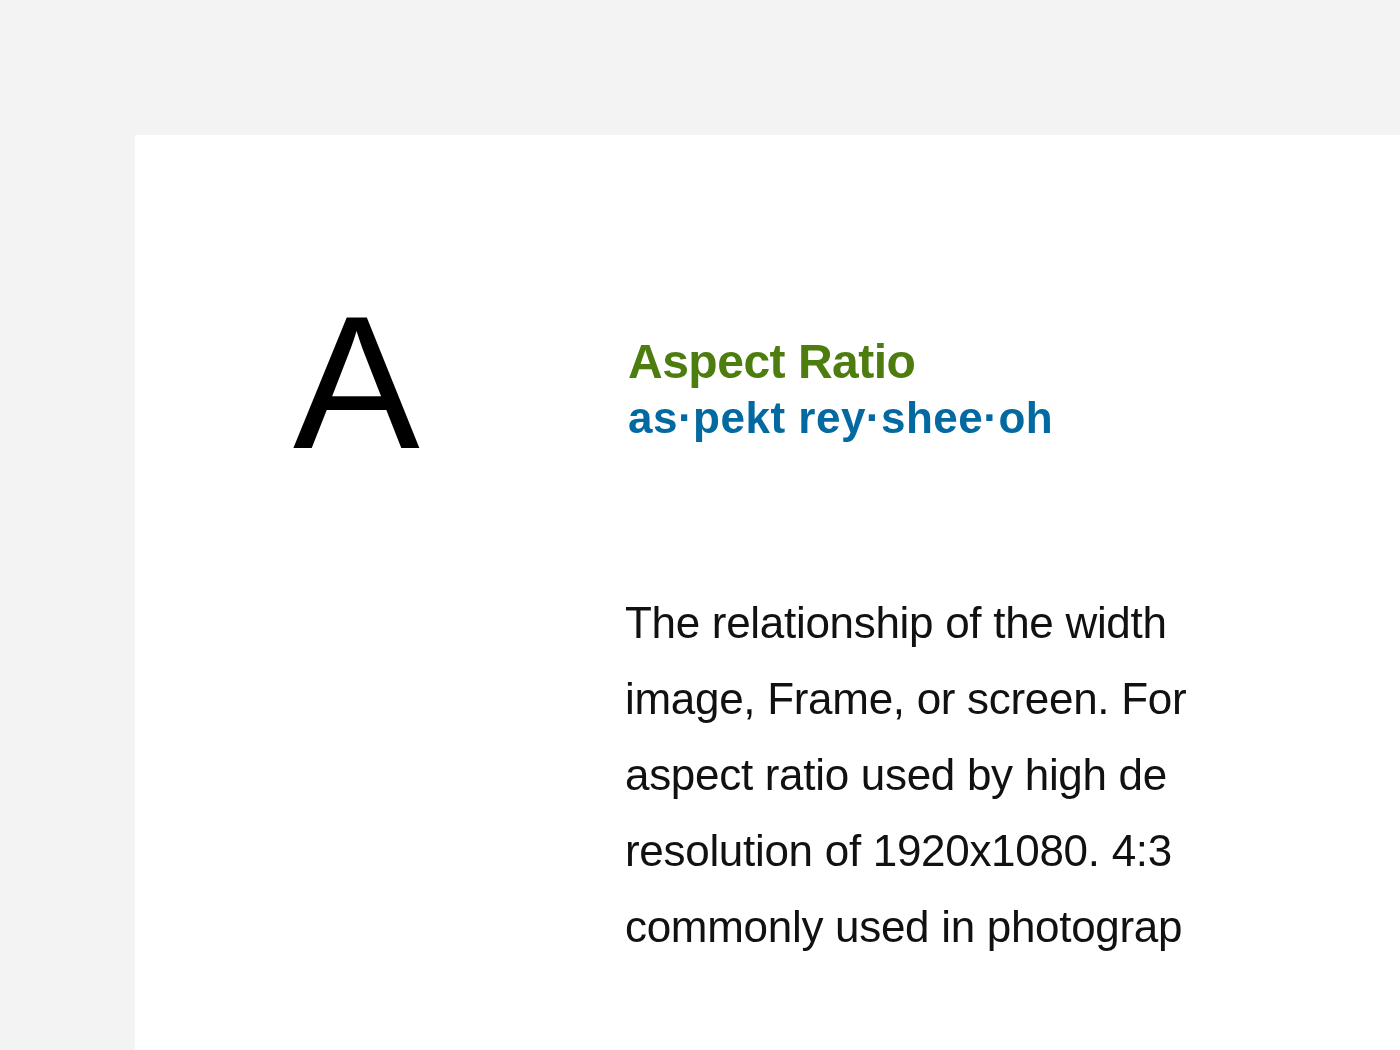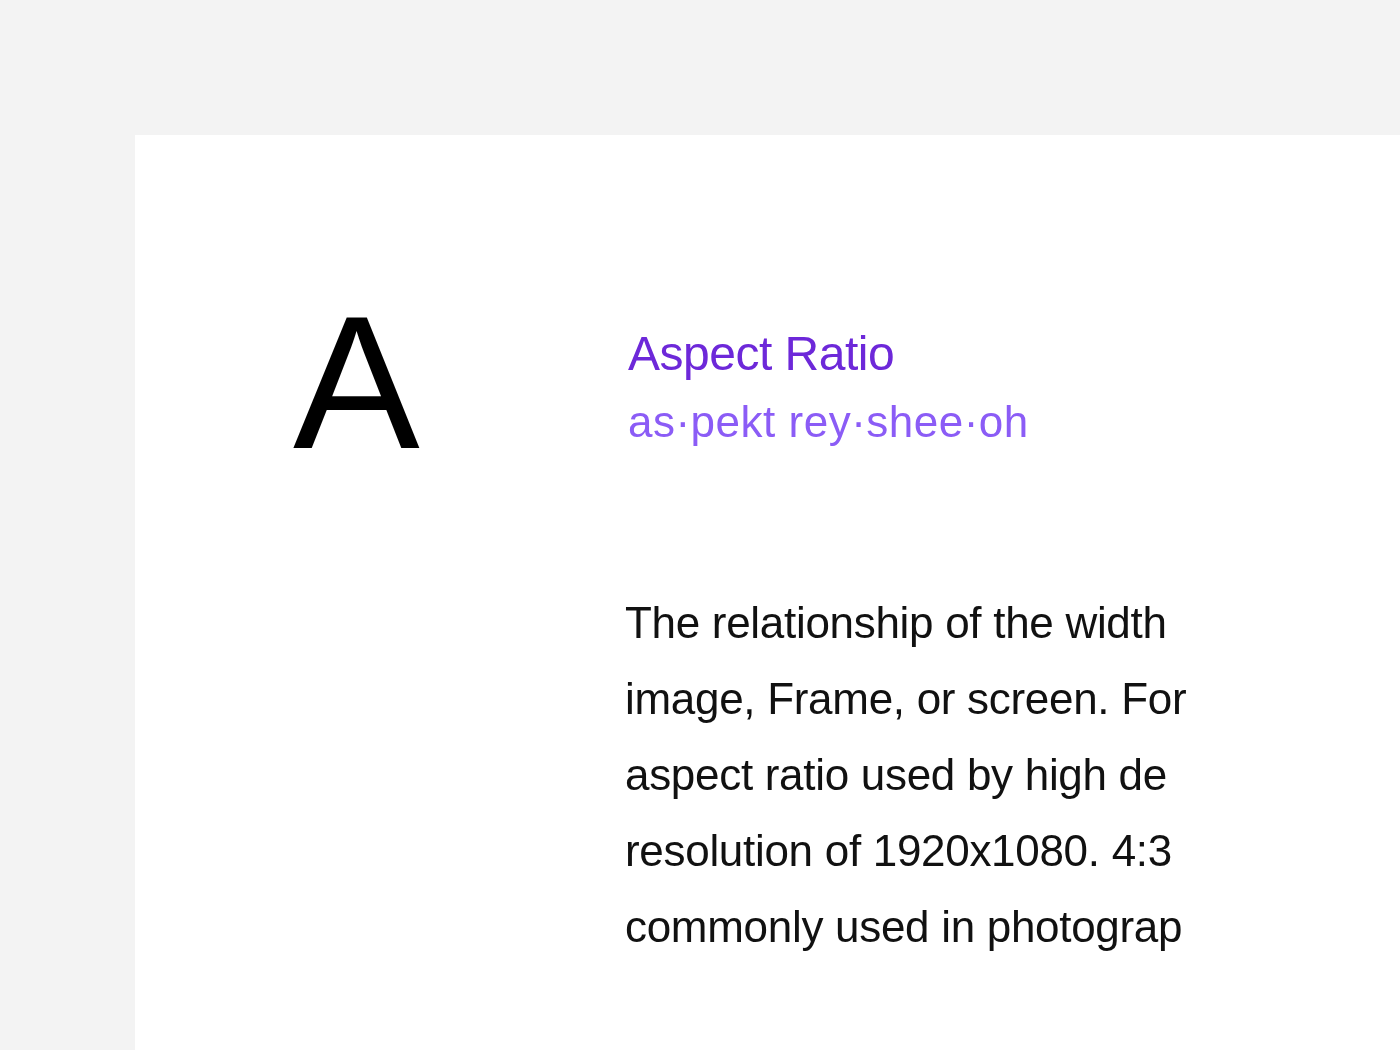--- a/index.html
+++ b/index.html
@@ -32,30 +32,31 @@
     width: 200px;
     flex: 0 0 auto;
     position: relative;
     top: -38px;
   }
   .heading-col {
     margin-left: 135px;
   }
   .term {
     font-size: 48px;
-    font-weight: 400;
-    color: #6d28d9;
+    font-weight: 700;
+    color: #4d7c0f;
     line-height: 1.2;
     letter-spacing: -0.5px;
+    margin-top: 8px;
   }
   .pronunciation {
     font-size: 44px;
-    font-weight: 400;
-    color: #8b5cf6;
-    margin-top: 14px;
+    font-weight: 700;
+    color: #0369a1;
+    margin-top: 2px;
     letter-spacing: 0.5px;
   }
   .definition {
     position: absolute;
     left: 490px;
     top: 450px;
     width: 1200px;           
     font-size: 44px;
     line-height: 76px;
     color: #111;

